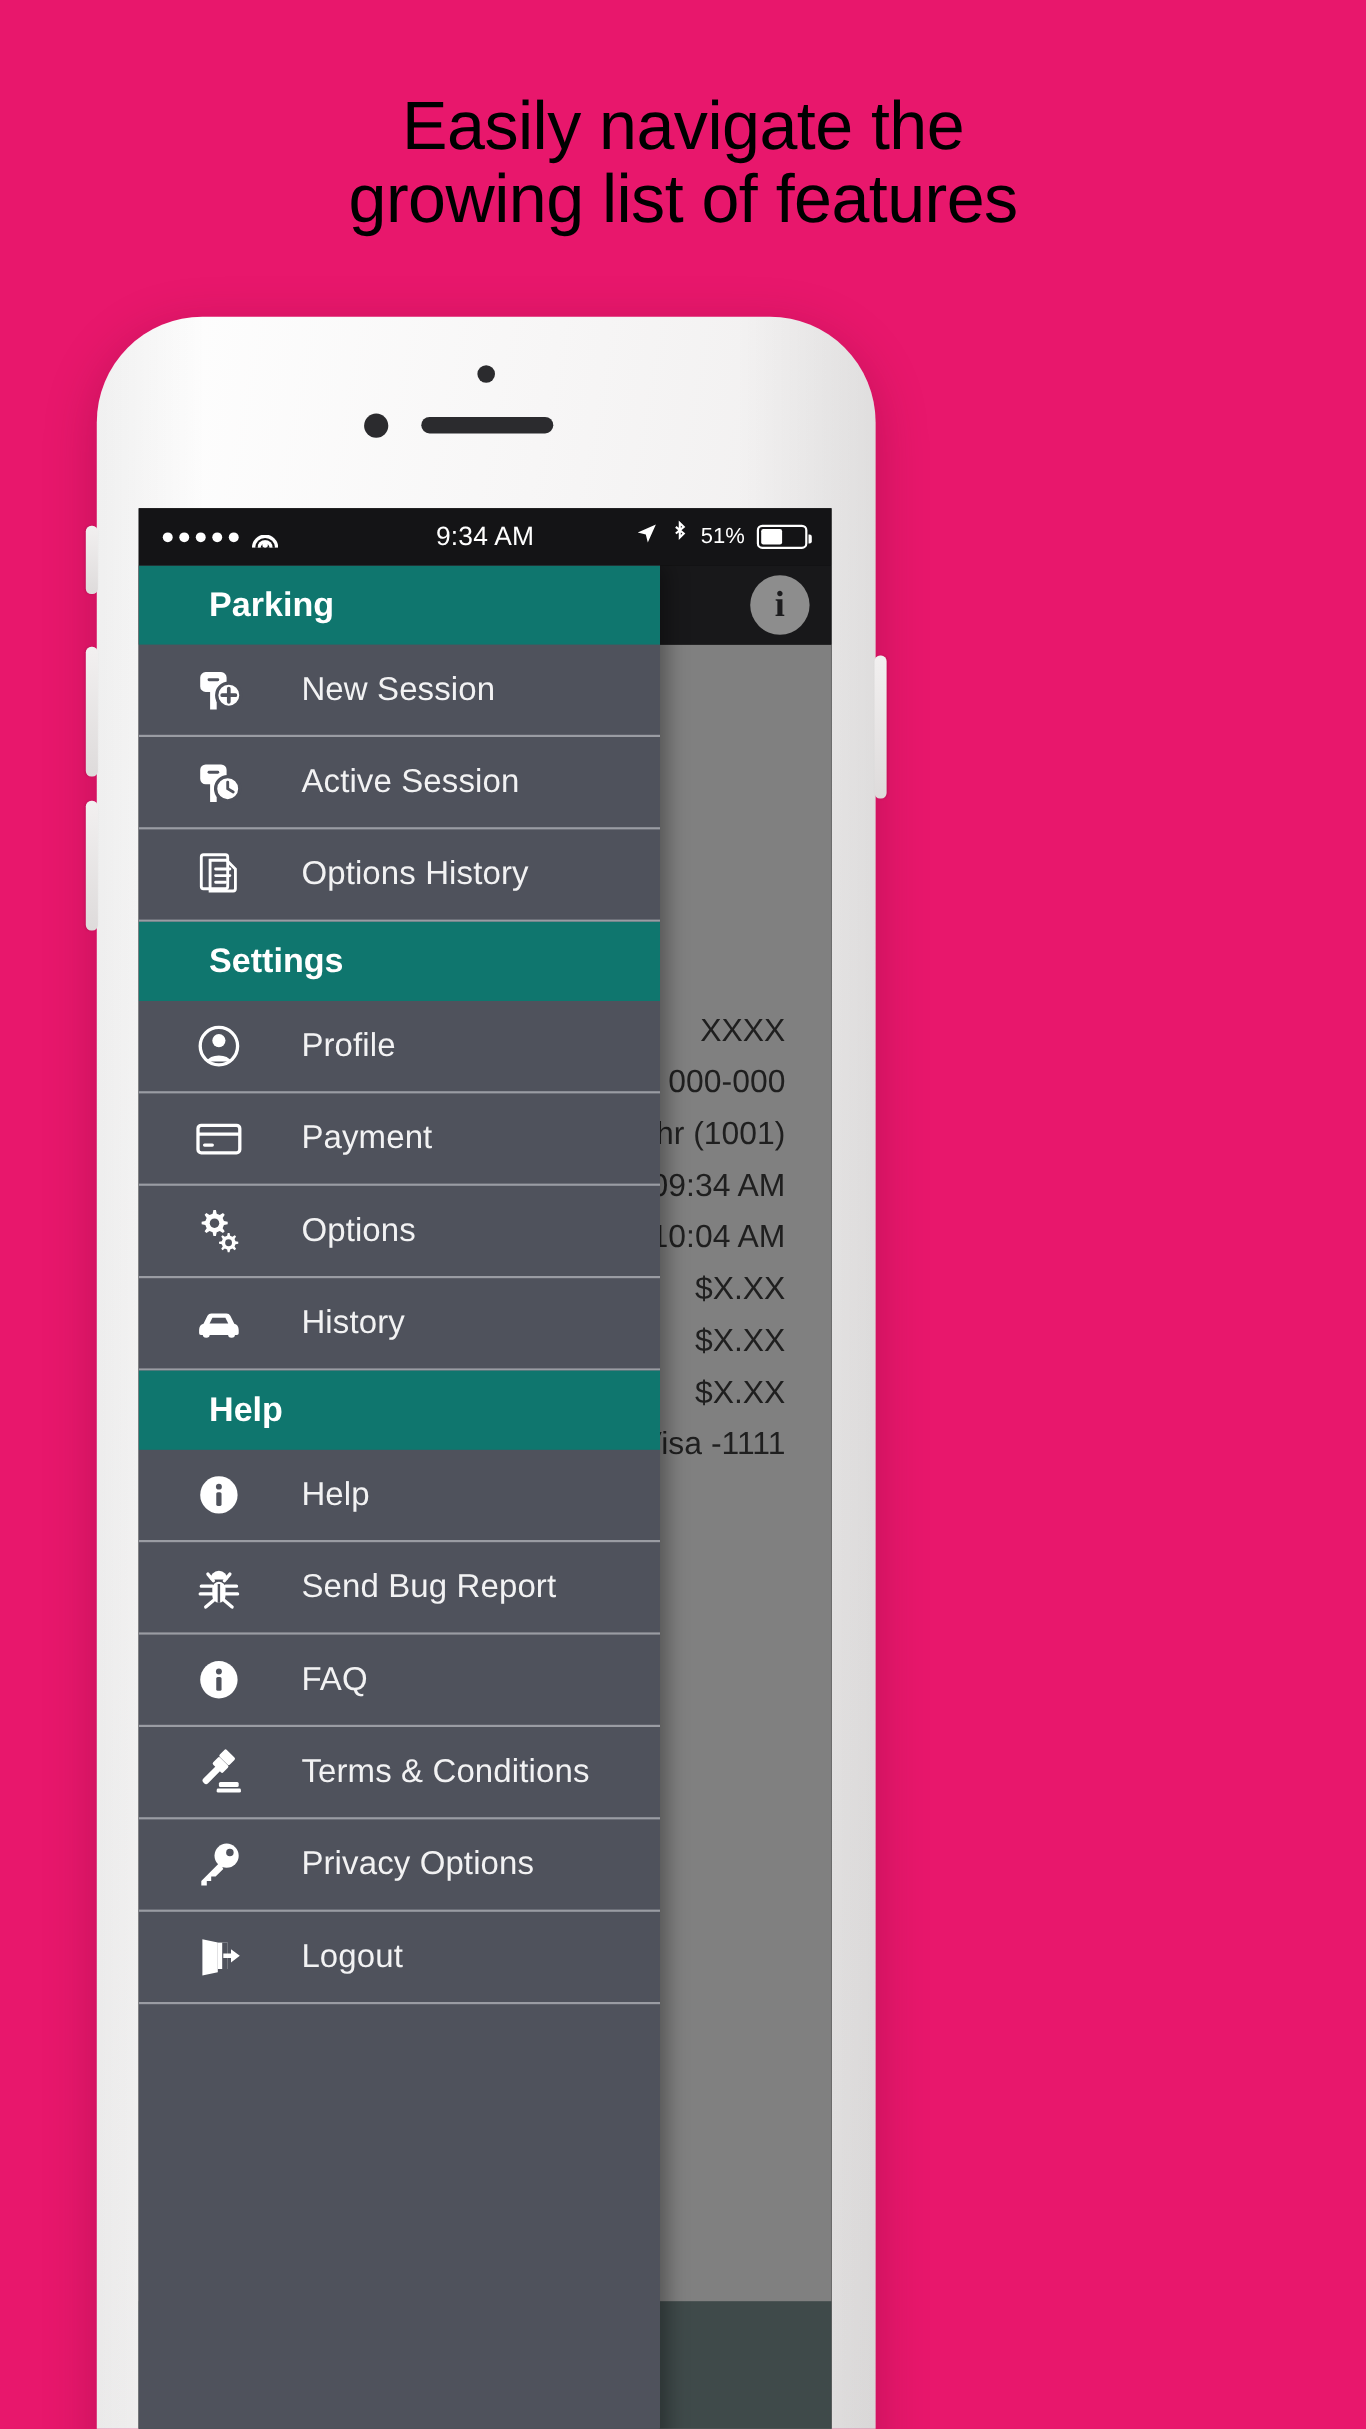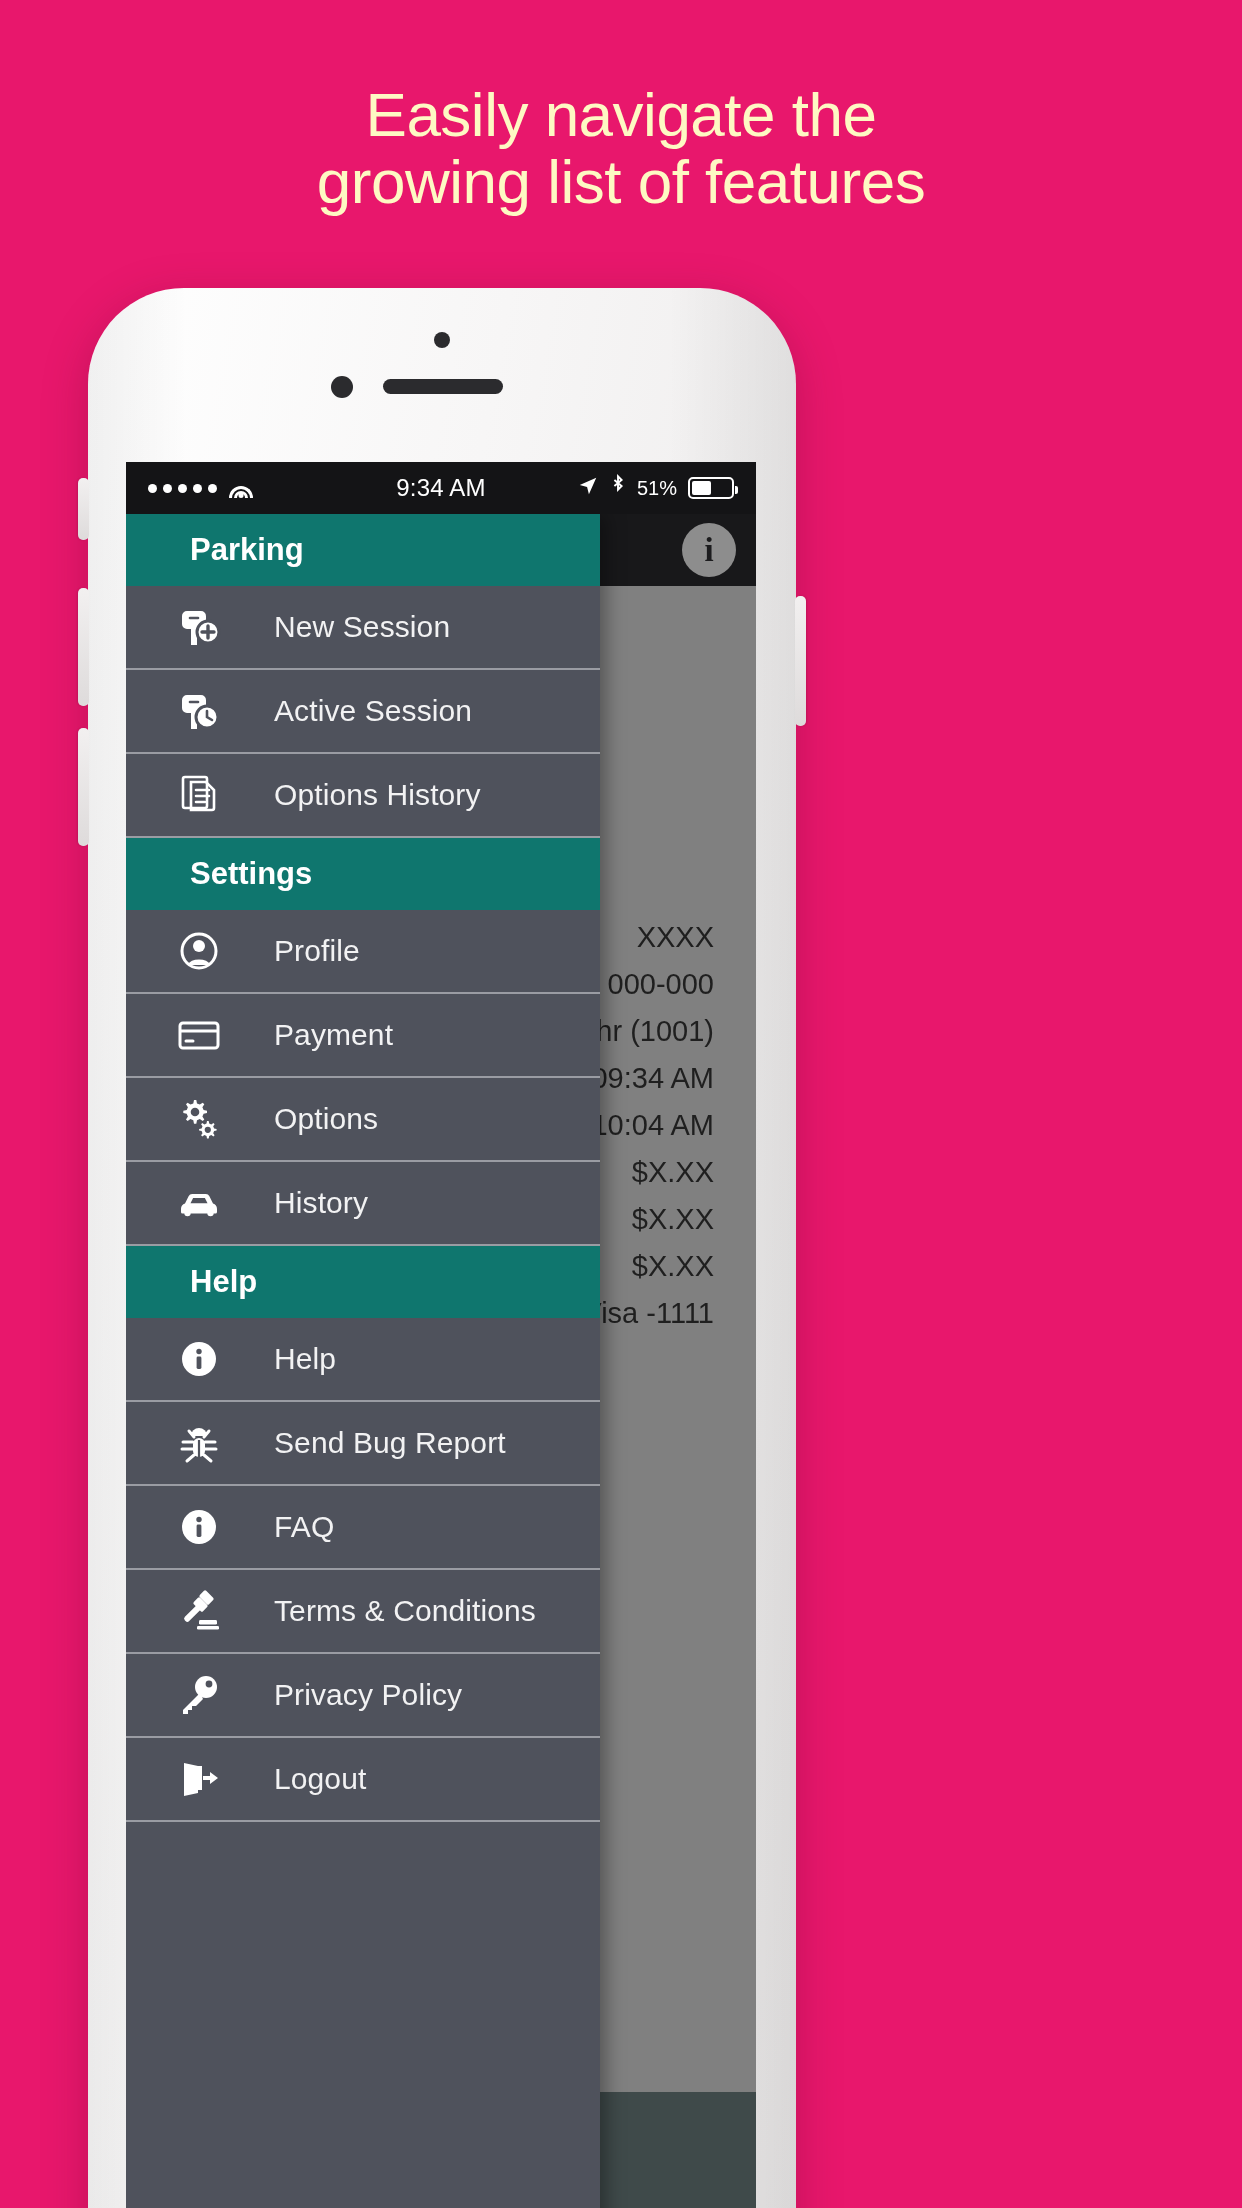--- a/index.html
+++ b/index.html
@@ -8,21 +8,21 @@
     font-family: "Liberation Sans", sans-serif;
     background: #e8176c;
     position: relative;
   }
 
   
   .headline {
     position: absolute;
     top: 82px; left: 0; width: 1242px;
     text-align: center;
-    color: #fef9c3;
+    color: #000000;
     font-size: 62px;
     line-height: 1.08;
     font-weight: 400;
     letter-spacing: -0.5px;
     white-space: pre-line;
   }
 
   
   .device {
     position: absolute;
@@ -439,21 +439,21 @@
       </div>
 
       <div class="menu-item">
         <span class="mi-icon">
           <svg width="50" height="50" viewBox="0 0 50 50">
             <circle cx="32" cy="17" r="11" fill="#fff"></circle>
             <circle cx="35" cy="14" r="3.4" fill="#4f525c"></circle>
             <path d="M26 23L9 40v4h5v-4h4v-4h4l7-7z" fill="#fff"></path>
           </svg>
         </span>
-        <span class="mi-label">Privacy Policy</span>
+        <span class="mi-label">Privacy Options</span>
       </div>
 
       <div class="menu-item">
         <span class="mi-icon">
           <svg width="50" height="50" viewBox="0 0 50 50">
             <path d="M10 9l14 3v27l-14 3z" fill="#fff"></path>
             <rect x="24" y="12" width="9" height="24" fill="#fff"></rect>
             <rect x="28" y="12" width="5" height="24" fill="#4f525c"></rect>
             <path d="M44 24l-8-6v4h-7v4h7v4z" fill="#fff"></path>
           </svg>

